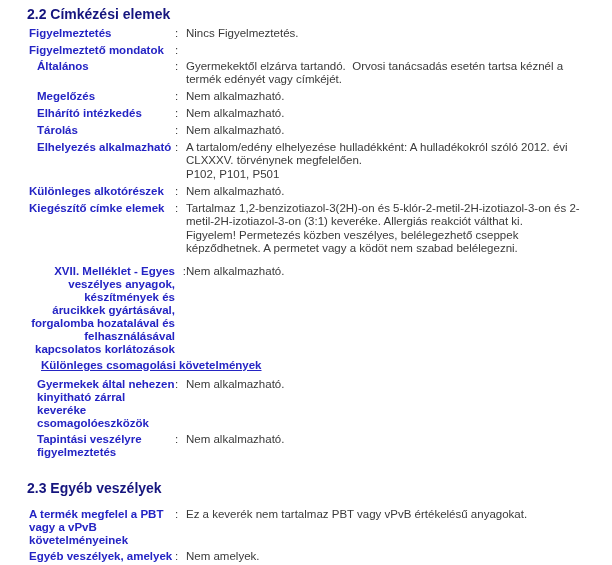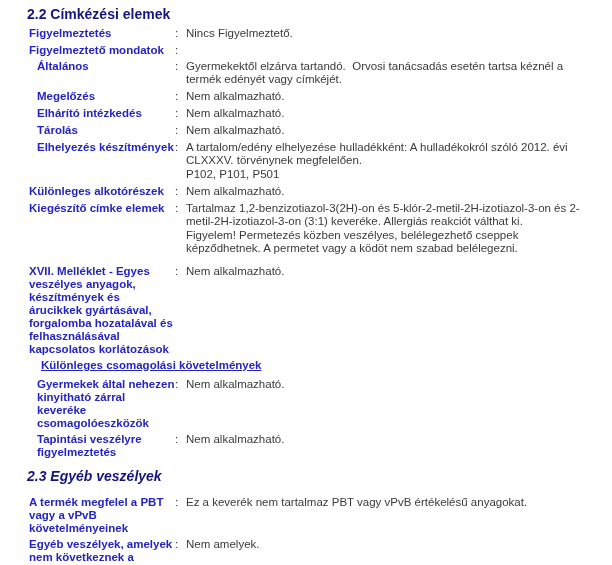--- a/index.html
+++ b/index.html
@@ -16,23 +16,22 @@
   .page { padding: 8px 8px 0 27px; }
 
   .section-title {
     margin: 0 0 6px 0;
     font-size: 14px;
     line-height: 13px;
     font-weight: bold;
     color: #15157e;
   }
   .section-title.second {
-    margin-top: 11px;
+    margin-top: 23px;
     margin-bottom: 13px;
-    font-style: italic;
   }
 
   .row {
     display: flex;
     align-items: flex-start;
     margin-bottom: 3px;
   }
   .row .label {
     flex: 0 0 148px;
     width: 148px;
@@ -43,42 +42,42 @@
   }
   .row.indent .label { padding-left: 10px; }
   .row .colon {
     flex: 0 0 11px;
     width: 11px;
     color: #3a3a3a;
   }
   .row .value { flex: 0 1 auto; max-width: 398px; }
   .row .value p { margin: 0 0 1px 0; white-space: pre-wrap; }
 
-  .mt-lg { margin-top: 9px; }
+  .mt-lg { margin-top: 9px; text-align: right; }
 
   .subheading {
     margin: 3px 0 6px 12px;
     padding-left: 2px;
     font-weight: bold;
     color: #2424c4;
     text-decoration: underline;
   }
 </style>
 </head>
 <body>
 
 <div class="page">
 
   <h3 class="section-title">2.2 Címkézési elemek</h3>
 
   <div class="row">
     <div class="label">Figyelmeztetés</div>
     <div class="colon">:</div>
     <div class="value">
-        <p>Nincs Figyelmeztető.</p>
+        <p>Nincs Figyelmeztetés.</p>
       </div>
   </div>
 
   <div class="row">
     <div class="label">Figyelmeztető mondatok</div>
     <div class="colon">:</div>
   </div>
 
   <div class="row indent">
     <div class="label">Általános</div>
@@ -106,21 +105,21 @@
 
   <div class="row indent">
     <div class="label">Tárolás</div>
     <div class="colon">:</div>
     <div class="value">
         <p>Nem alkalmazható.</p>
       </div>
   </div>
 
   <div class="row indent">
-    <div class="label">Elhelyezés készítmények</div>
+    <div class="label">Elhelyezés alkalmazható</div>
     <div class="colon">:</div>
     <div class="value">
       <p>A tartalom/edény elhelyezése hulladékként: A hulladékokról szóló 2012. évi CLXXXV. törvénynek megfelelően.</p>
       <p>P102, P101, P501</p>
     </div>
   </div>
 
   <div class="row">
     <div class="label">Különleges alkotórészek</div>
     <div class="colon">:</div>

